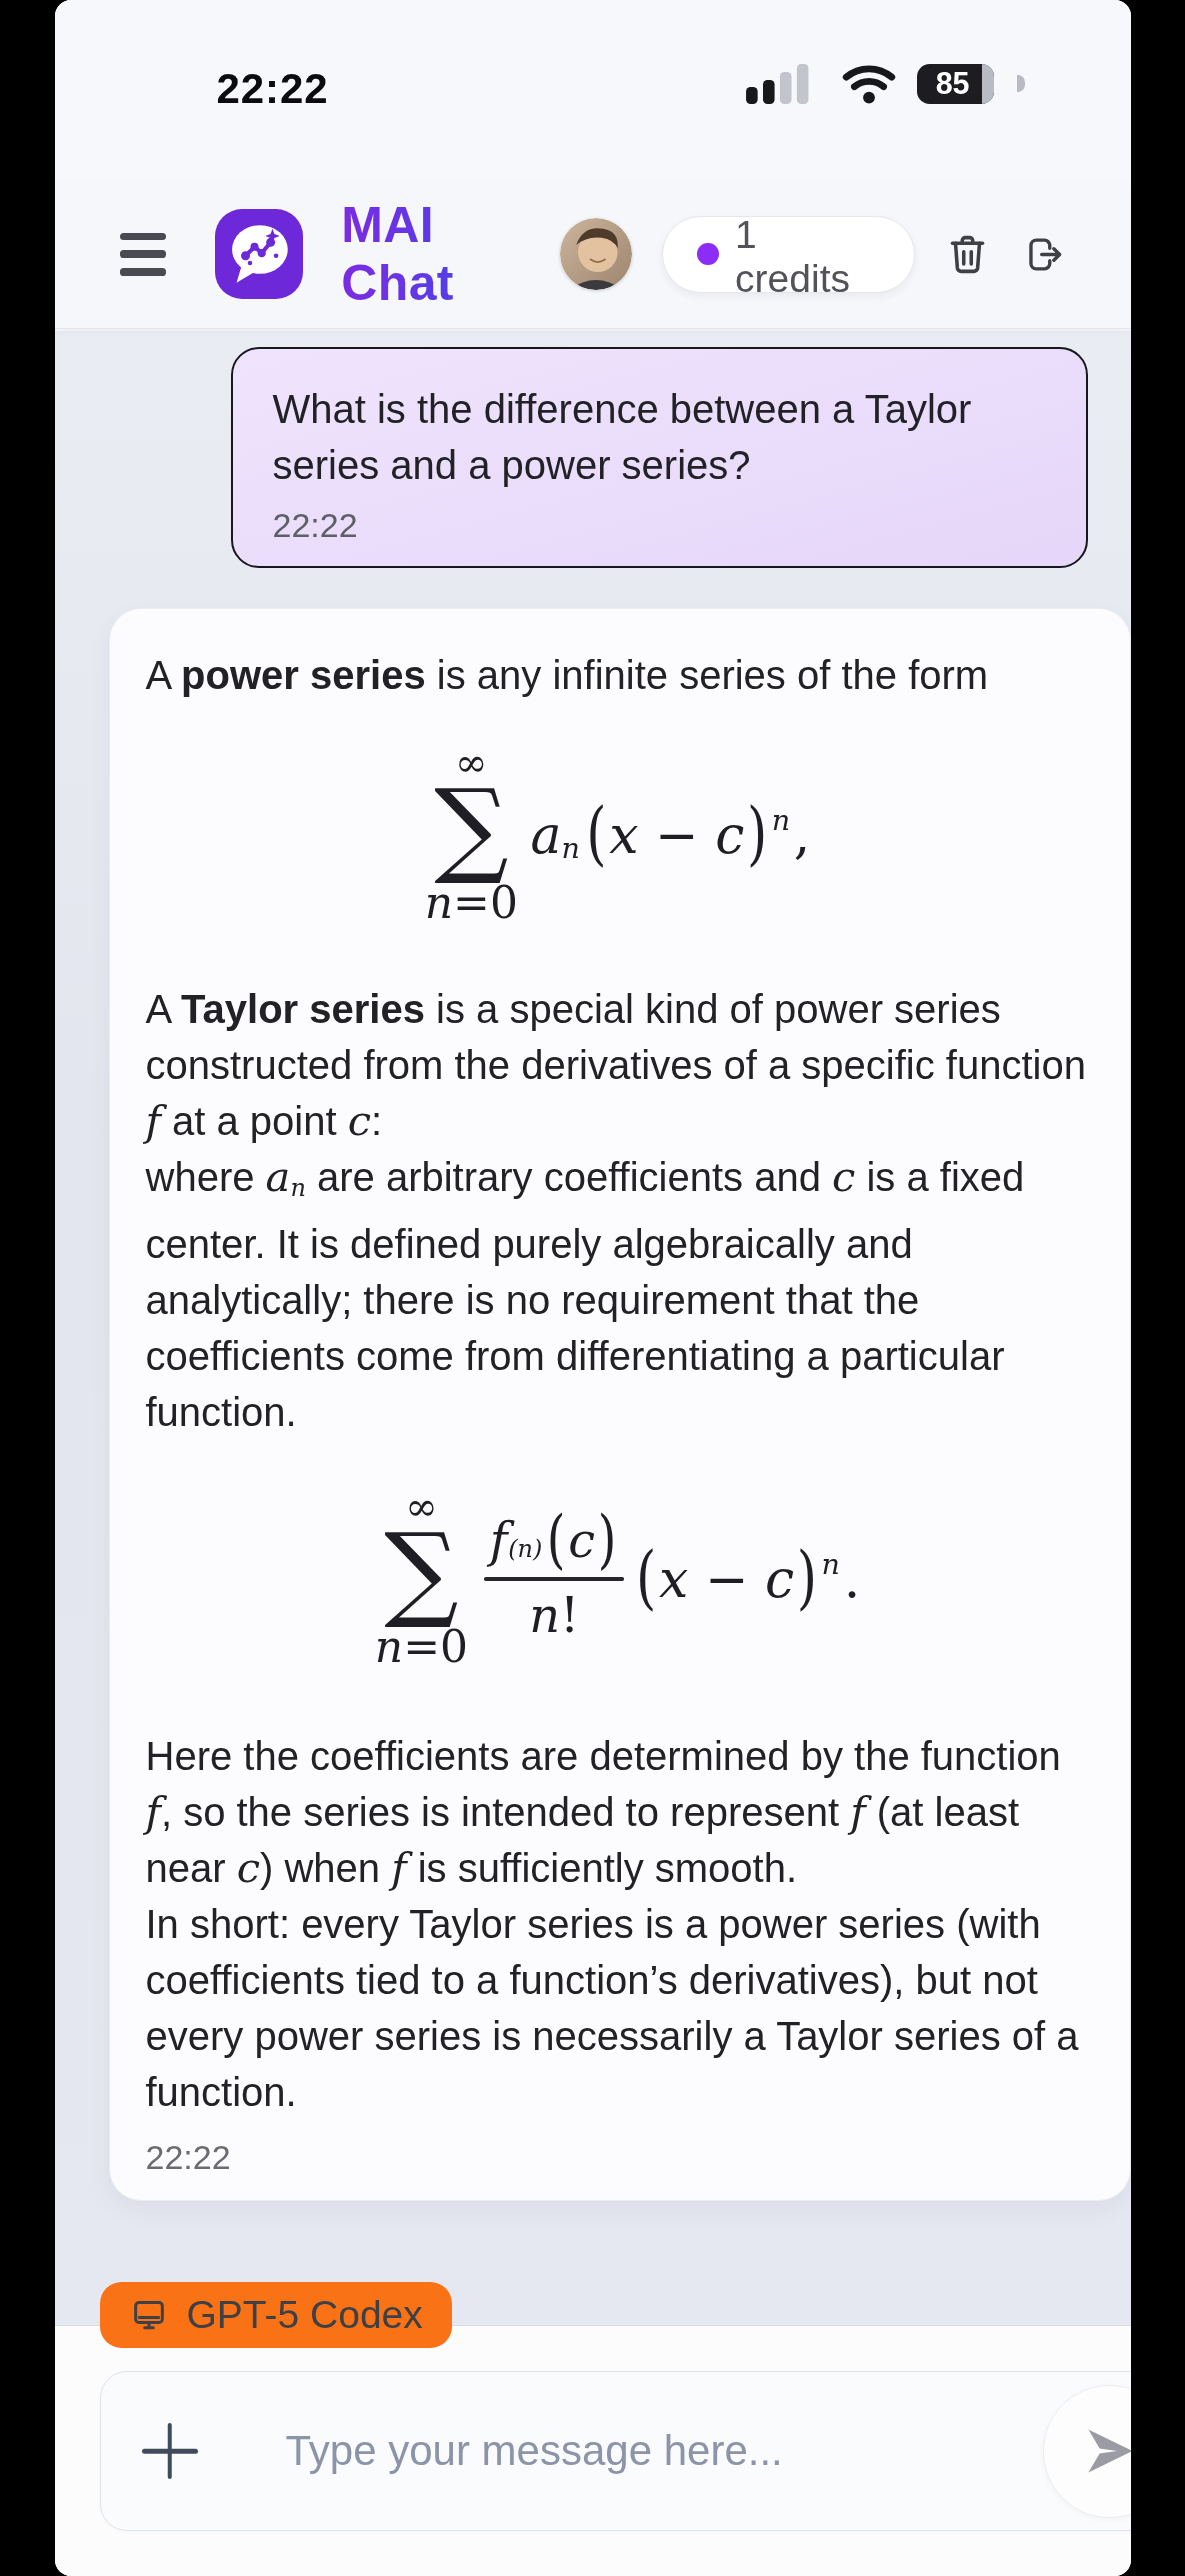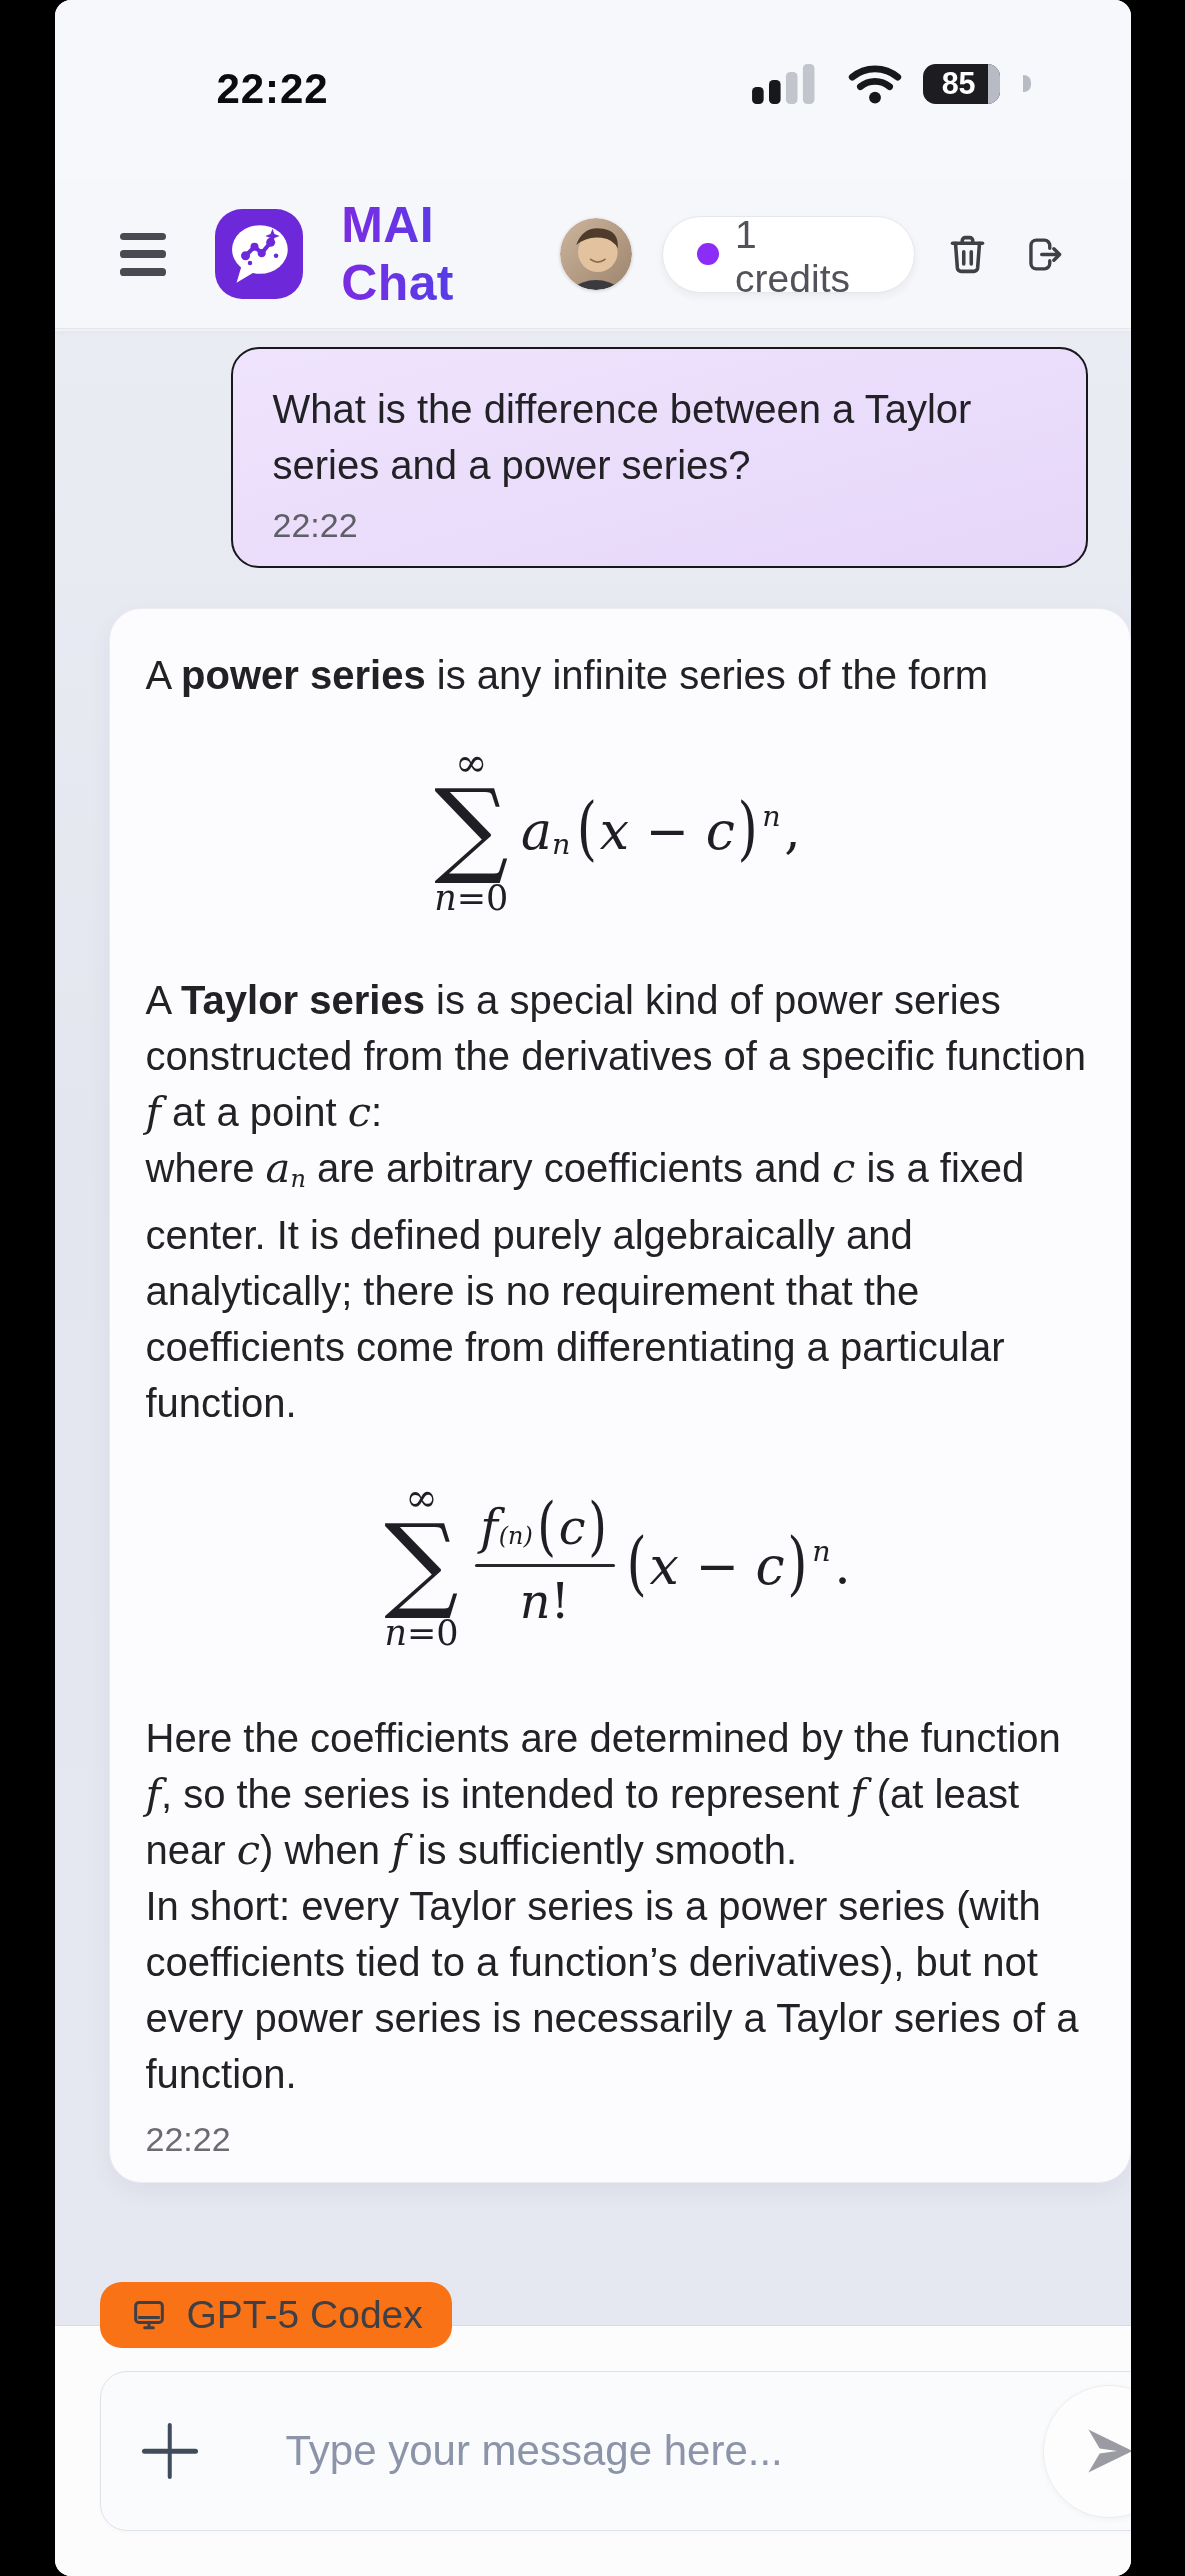--- a/index.html
+++ b/index.html
@@ -5,21 +5,21 @@
   html,body{margin:0;padding:0;background:#000;}
   *{box-sizing:border-box;}
   #screen{
     position:relative;width:1076px;height:2576px;margin:0 auto;
     background:#f6f7fa;border-radius:16px;overflow:hidden;
     font-family:"Liberation Sans",sans-serif;color:#202024;
   }
   
   .status-bar{position:absolute;top:0;left:0;right:0;height:180px;background:#f7f8fb;z-index:4;}
   .status-time{position:absolute;left:162px;top:65px;font-size:42px;font-weight:700;color:#0c0c10;letter-spacing:0.9px;}
-  .status-icons{position:absolute;right:100px;top:63px;display:flex;align-items:center;gap:20px;}
+  .status-icons{position:absolute;right:106px;top:63px;display:flex;align-items:center;gap:20px;}
   .battery{position:relative;width:77px;height:40px;background:#1d1d21;border-radius:12.6px;display:flex;align-items:center;justify-content:center;overflow:hidden;}
   .battery-rest{position:absolute;right:0;top:0;bottom:0;width:11.7px;background:#b9bbc4;}
   .battery-num{position:relative;color:#fff;font-size:30.5px;font-weight:700;z-index:1;margin-right:5.4px;}
   .battery-tip{width:8px;height:17px;background:#b9bbc4;border-radius:0 7.2px 7.2px 0;margin-left:2.7px;}
   
   .app-header{position:absolute;top:180px;left:0;right:0;height:149px;background:#f6f7fa;
     border-bottom:1.8px solid #e4e4ea;box-shadow:0 2.7px 7.2px rgba(20,20,60,.03);z-index:4;
     display:flex;align-items:center;}
   .hamburger{width:47px;height:43px;margin-left:65px;border:0;background:none;padding:0;cursor:pointer;
     display:flex;flex-direction:column;justify-content:space-between;}
@@ -51,21 +51,21 @@
   .tk-r{}
   .tk-b{font-weight:700;}
   .tk-i{font-family:"DejaVu Serif",serif;font-style:italic;font-size:1.04em;}
   .tk-sub{font-family:"DejaVu Serif",serif;font-style:italic;font-size:.6em;vertical-align:-.22em;}
   
   .formula{display:flex;justify-content:center;align-items:center;margin:40px 0 56px;font-size:52px;color:#1e1e24;}
   .f2{margin:47px 0 59px;}
   .bigsum{display:inline-flex;flex-direction:column;align-items:center;margin-right:12.6px;font-family:"DejaVu Serif",serif;}
   .sum-inf{font-size:39px;line-height:1;}
   .sigma{font-size:104px;line-height:.88;font-weight:400;}
-  .sum-low{font-size:35px;line-height:1;margin-top:7.2px;font-style:normal;}
+  .sum-low{font-size:44px;line-height:1;margin-top:7.2px;font-style:normal;}
   .sum-low .lv{font-style:italic;}
   .vr{font-family:"DejaVu Serif",serif;font-style:italic;}
   .op{font-family:"DejaVu Serif",serif;}
   .pr{font-family:"DejaVu Serif",serif;display:inline-block;transform:scaleY(1.32);transform-origin:center 58%;margin:0 2.7px;font-weight:300;}
   .pow{font-family:"DejaVu Serif",serif;font-style:italic;font-size:.55em;vertical-align:.8em;margin-left:1.8px;}
   .coeff-sub{font-family:"DejaVu Serif",serif;font-style:italic;font-size:.55em;vertical-align:-.18em;margin-right:3.6px;}
   .punct{font-family:"DejaVu Serif",serif;margin-left:3.6px;}
   .frac{display:inline-flex;flex-direction:column;align-items:center;font-size:.92em;margin:0 9px 0 3.6px;}
   .frac-num{display:inline-flex;align-items:baseline;padding:0 5.4px;}
   .frac-bar{height:3.6px;background:#26262b;align-self:stretch;margin:9px 0 7.2px;border-radius:1.8px;}

